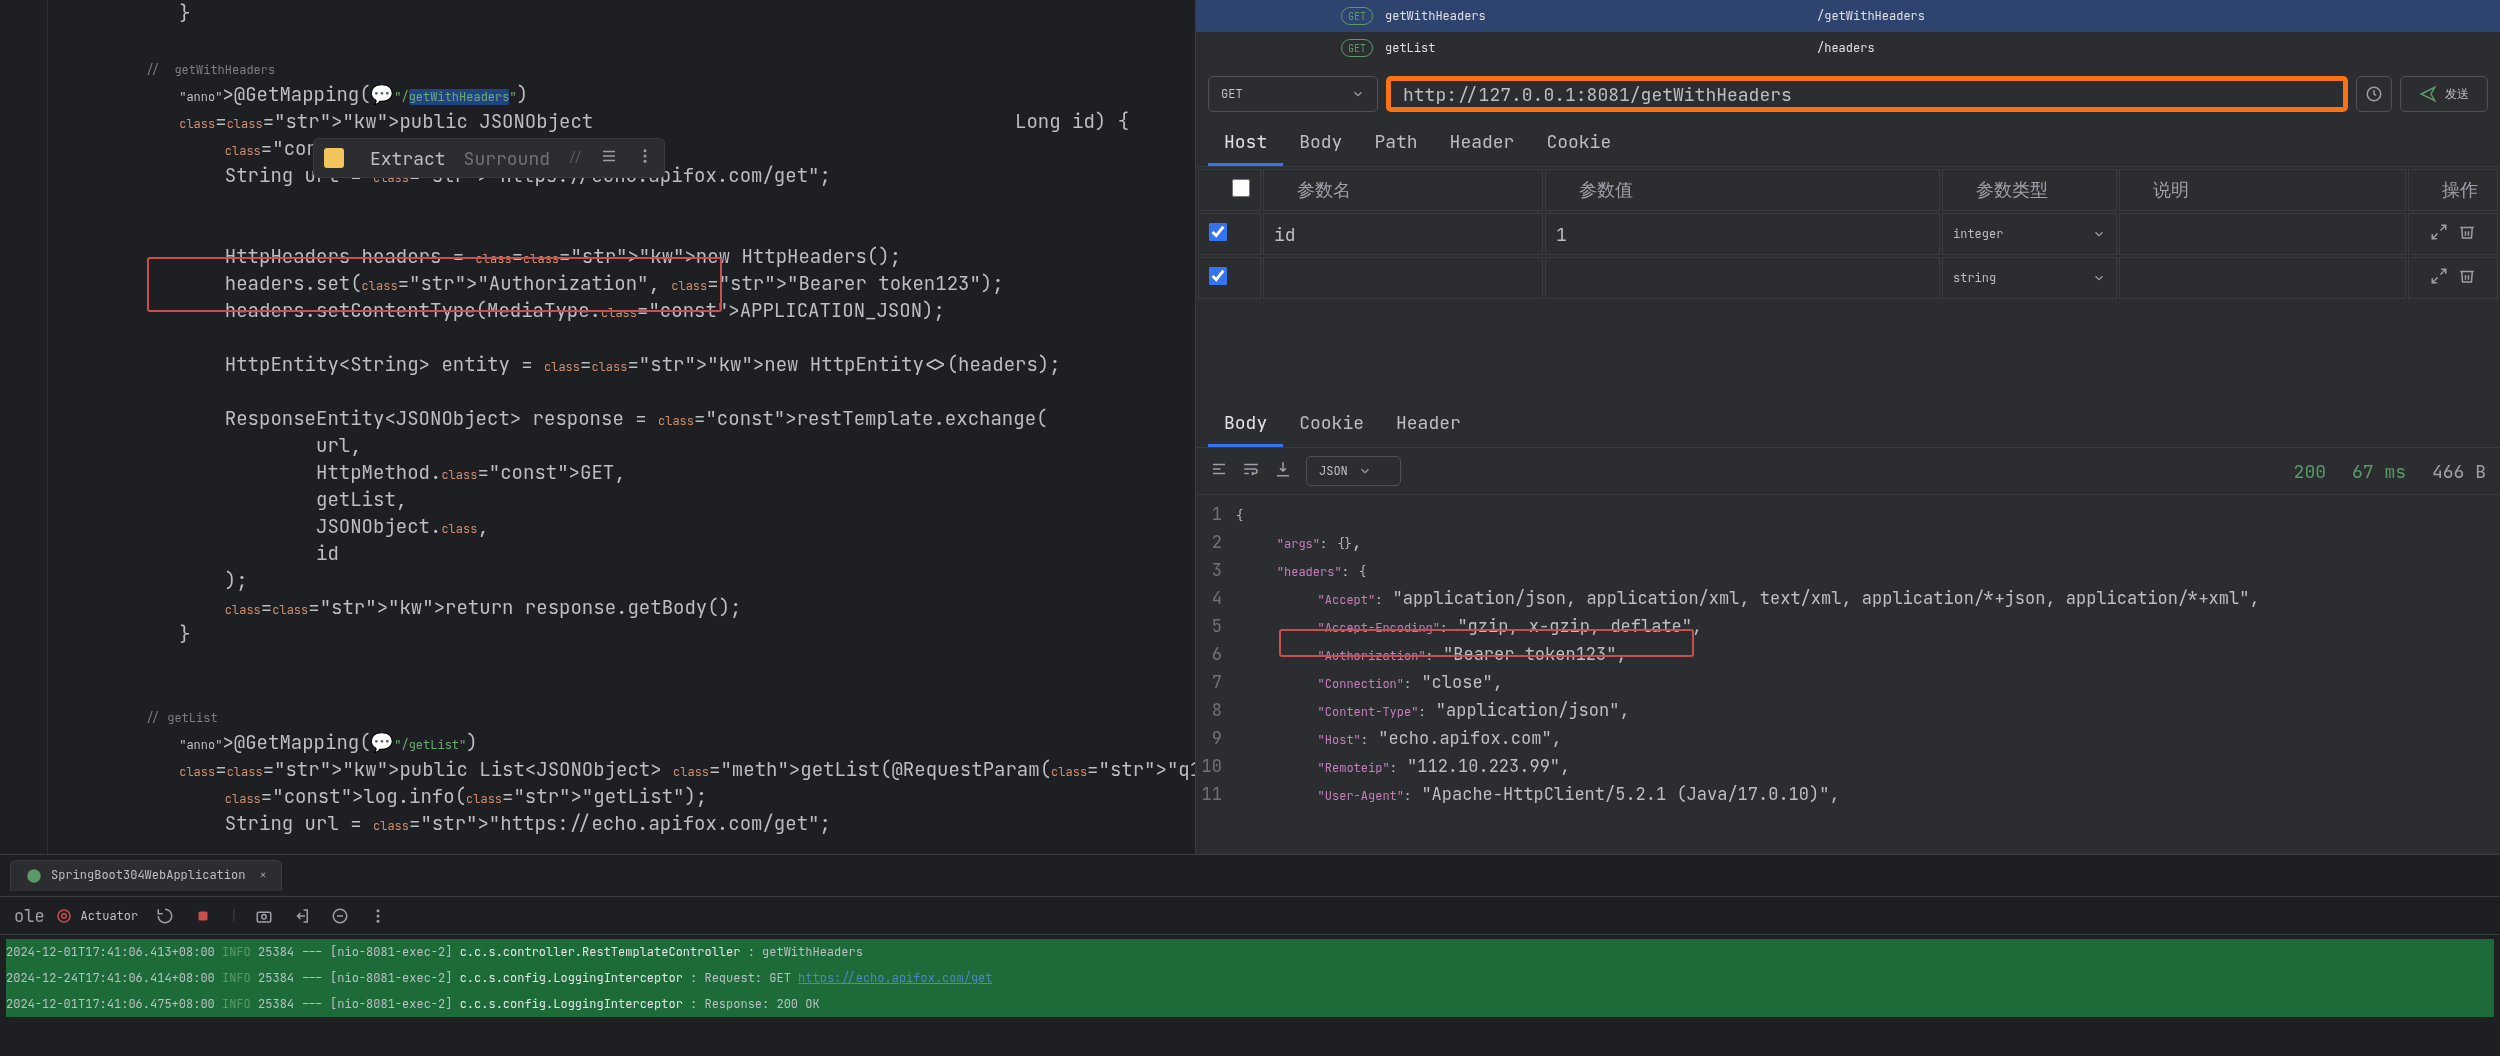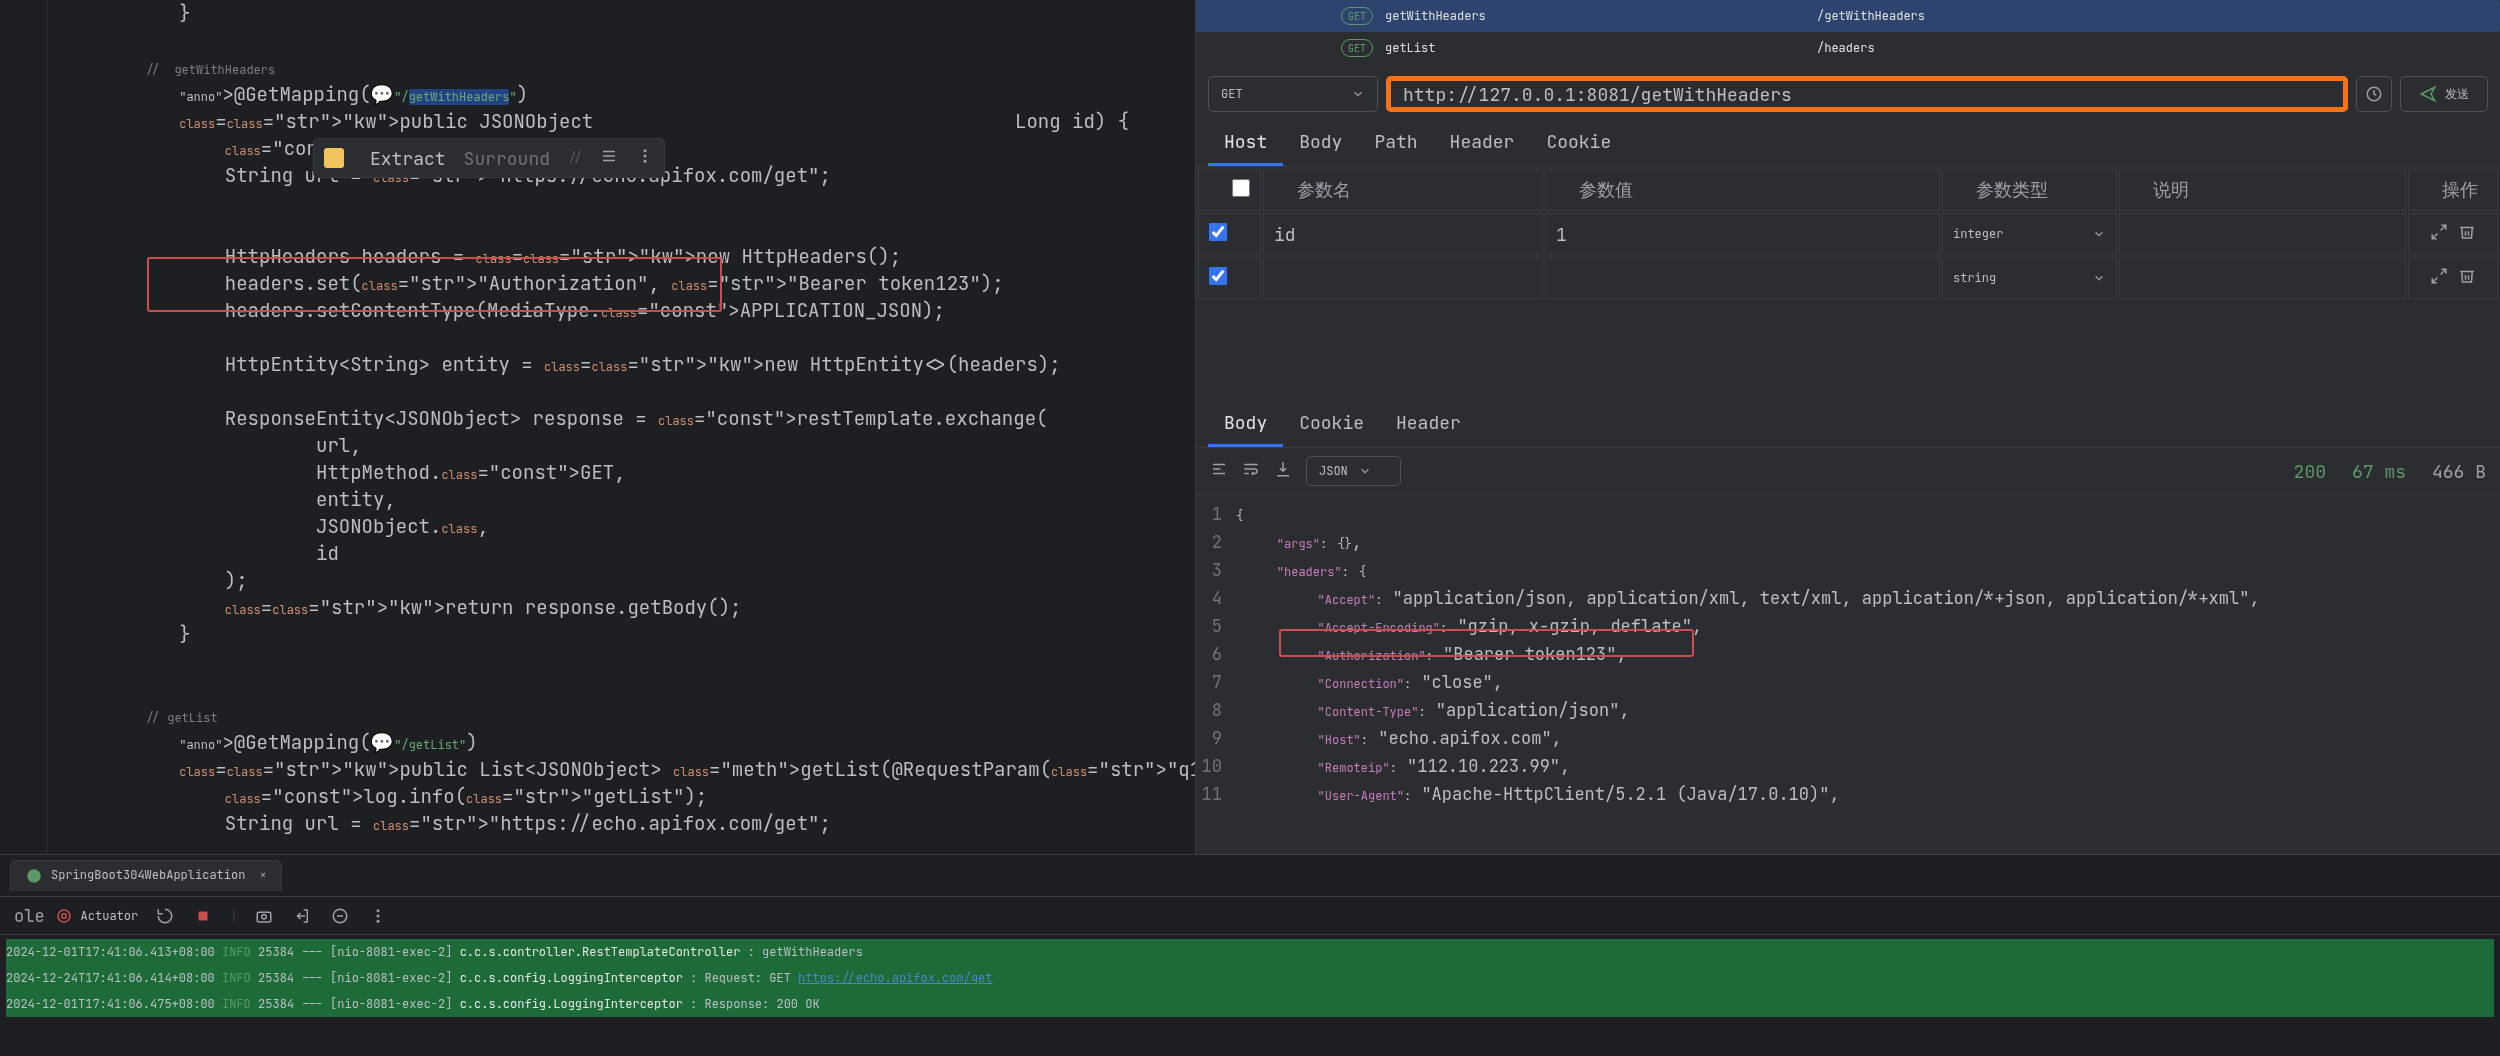--- a/index.html
+++ b/index.html
@@ -102,21 +102,21 @@
               <div class="line"></div>
               <div class="line">            HttpHeaders headers = <span <span="" class="kw">class</span>=<span <span="" class="kw">class</span>="str"&gt;"kw"&gt;new HttpHeaders();</div>
               <div class="line">            headers.set(<span <span="" class="kw">class</span>="str"&gt;"Authorization", <span <span="" class="kw">class</span>="str"&gt;"Bearer token123");</div>
               <div class="line">            headers.setContentType(MediaType.<span <span="" class="kw">class</span>="const"&gt;APPLICATION_JSON);</div>
               <div class="line"></div>
               <div class="line">            HttpEntity&lt;String&gt; entity = <span <span="" class="kw">class</span>=<span <span="" class="kw">class</span>="str"&gt;"kw"&gt;new HttpEntity&lt;&gt;(headers);</div>
               <div class="line"></div>
               <div class="line">            ResponseEntity&lt;JSONObject&gt; response = <span <span="" class="kw">class</span>="const"&gt;restTemplate.exchange(</div>
               <div class="line">                    url,</div>
               <div class="line">                    HttpMethod.<span <span="" class="kw">class</span>="const"&gt;GET,</div>
-              <div class="line">                    entity,</div>
+              <div class="line">                    getList,</div>
               <div class="line">                    JSONObject.<span class="kw">class</span>,</div>
               <div class="line">                    id</div>
               <div class="line">            );</div>
               <div class="line">            <span <span="" class="kw">class</span>=<span <span="" class="kw">class</span>="str"&gt;"kw"&gt;return response.getBody();</div>
               <div class="line">        }</div>
               <div class="line"></div>
               <div class="line"></div>
               <div class="line"><span class="comment">        // getList</span></div>
               <div class="line">        <span class="&lt;span">"anno"</span>&gt;@GetMapping(💬<span class="str">"/getList"</span>)</div>
               <div class="line">        <span <span="" class="kw">class</span>=<span <span="" class="kw">class</span>="str"&gt;"kw"&gt;public List&lt;JSONObject&gt; <span <span="" class="kw">class</span>="meth"&gt;getList(@RequestParam(<span <span="" class="kw">class</span>="str"&gt;"q1")String q1, @RequestParam(="str"&gt;"q2")String q2) {</div>

